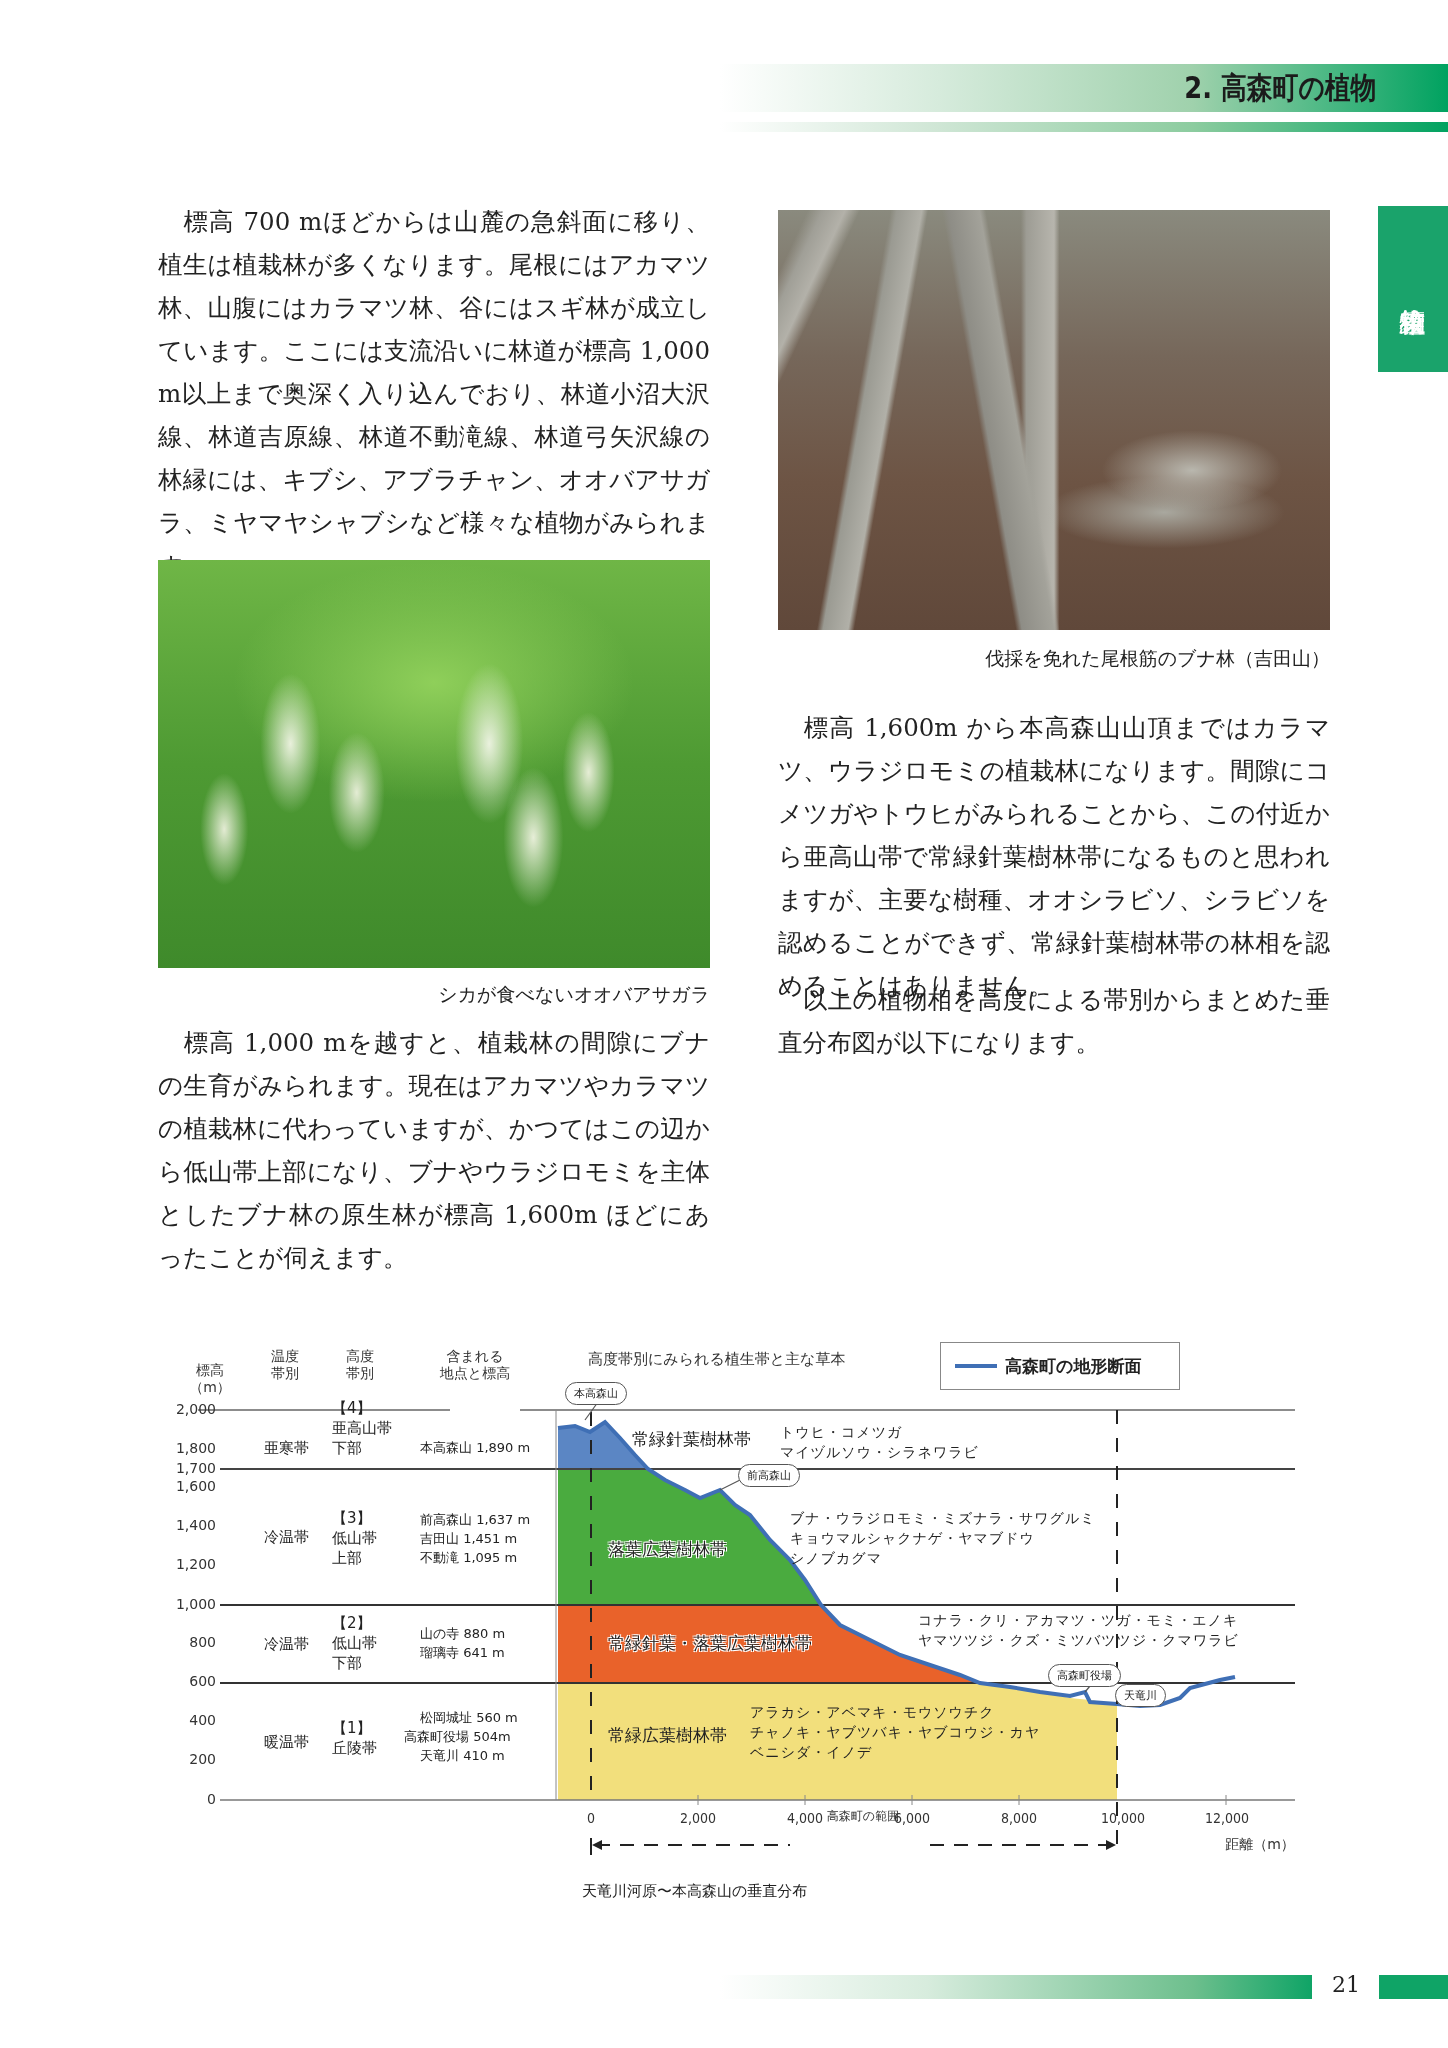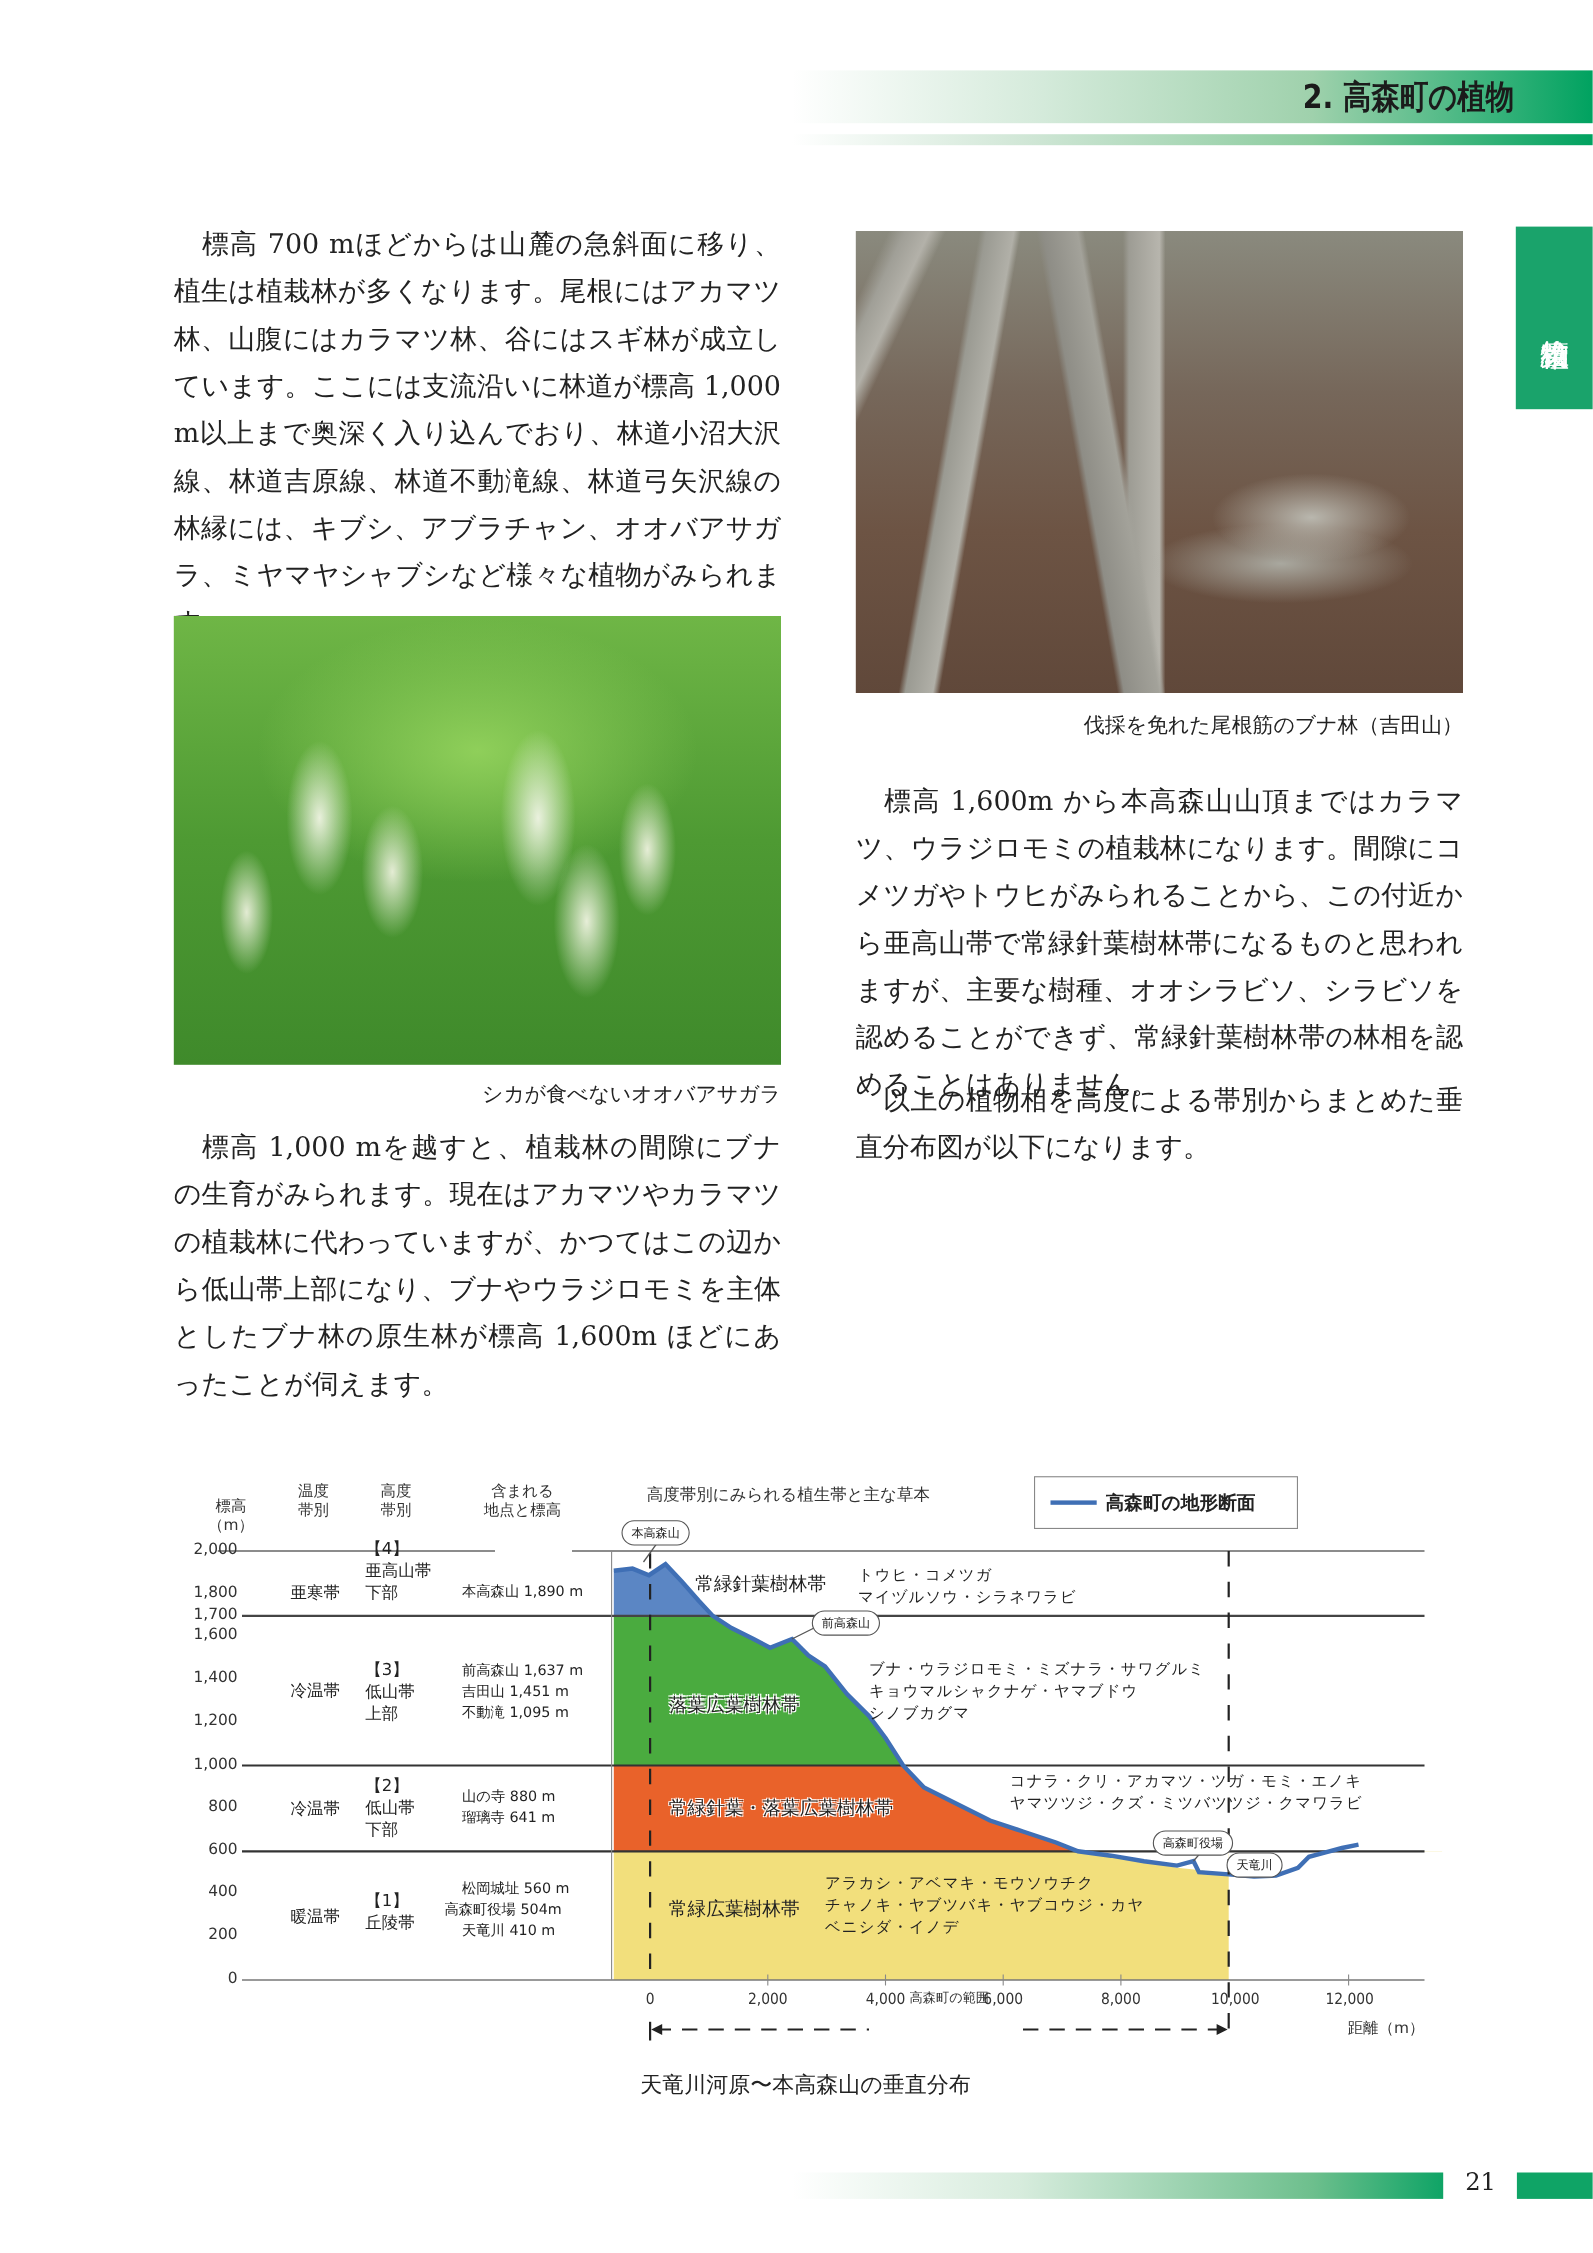--- a/index.html
+++ b/index.html
@@ -51,21 +51,21 @@
   .zone-label { position: absolute; font-size: 17px; color: #222; }
   .zone-label.outlined { color: #222; text-shadow: -1px -1px 0 #fff, 1px -1px 0 #fff, -1px 1px 0 #fff, 1px 1px 0 #fff; }
   .species { position: absolute; font-size: 14px; line-height: 20px; color: #222; letter-spacing: 1px; }
   .xtick { position: absolute; font-size: 14px; color: #333; width: 70px; text-align: center; transform: scaleX(0.9); }
   .callout { position: absolute; background: #fff; border: 1.5px solid #555; border-radius: 14px; font-size: 11px; padding: 3px 8px; color: #222; white-space: nowrap; }
   .legend { position: absolute; left: 760px; top: 2px; width: 240px; height: 48px; border: 1.5px solid #888; background: #fff; display: flex; align-items: center; padding-left: 14px; }
   .legend-line { width: 42px; height: 4px; background: #3f6fb5; margin-right: 8px; }
   .legend-text { font-size: 17px; font-weight: bold; color: #222; }
   .chart-subtitle { position: absolute; left: 408px; top: 10px; font-size: 15px; color: #333; }
 
-  .figure-caption { position: absolute; left: 582px; top: 1882px; font-family: "DejaVu Sans", sans-serif; font-size: 20px; color: #222; }
+  .figure-caption { position: absolute; left: 582px; top: 1882px; font-family: "DejaVu Sans", sans-serif; font-size: 15px; color: #222; }
 
   .footer-bar-left { position: absolute; left: 720px; top: 1975px; width: 592px; height: 24px;
     background: linear-gradient(to right, rgba(255,255,255,1) 0%, #d7ecdd 35%, #6dbf8d 80%, #0fa466 100%); }
   .footer-bar-right { position: absolute; left: 1379px; top: 1975px; width: 69px; height: 24px; background: #0fa466; }
   .page-number { position: absolute; left: 1318px; top: 1972px; width: 56px; text-align: center; font-size: 22px; color: #222; }
 </style>
 </head>
 <body>
 
 <div class="header-band"></div>

